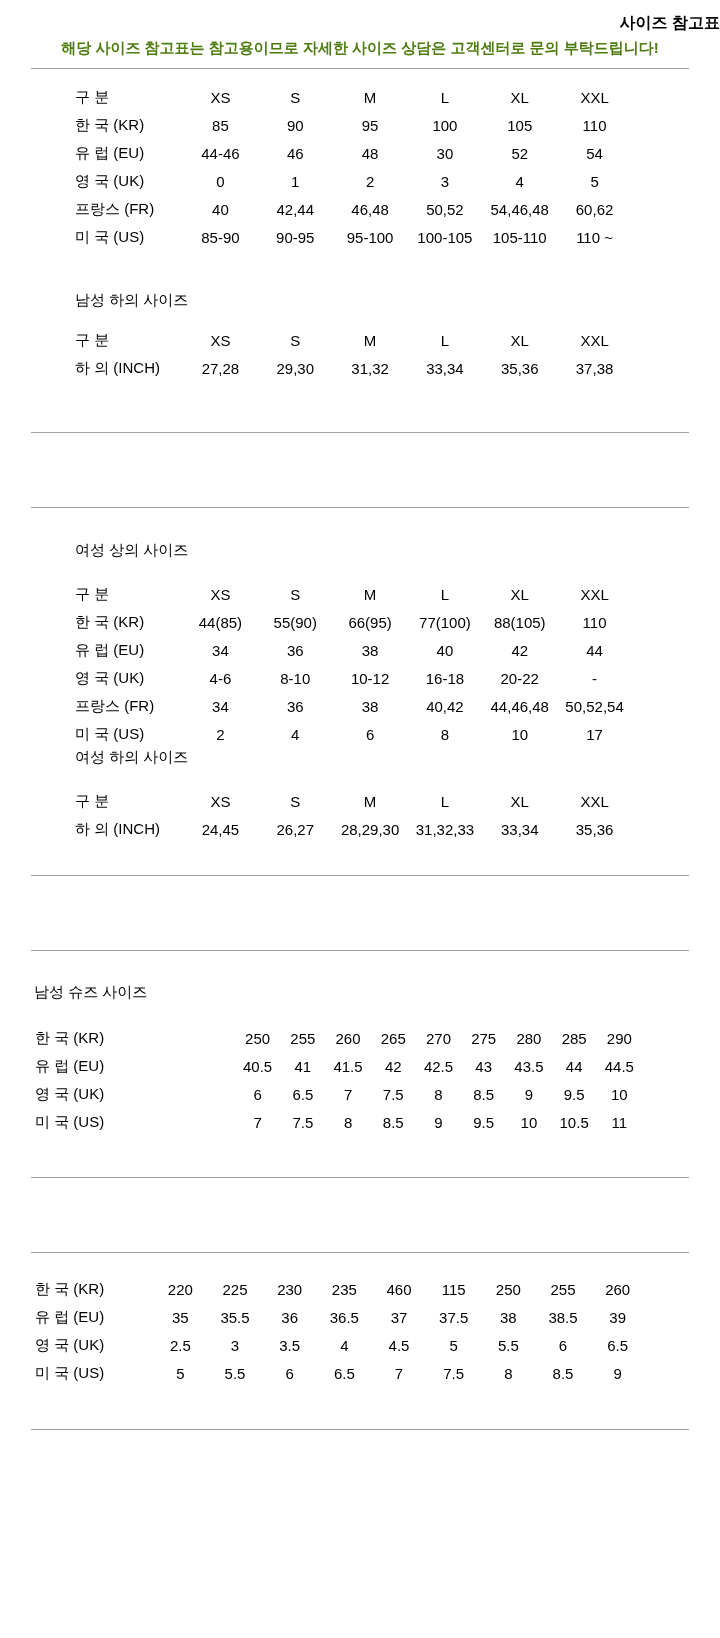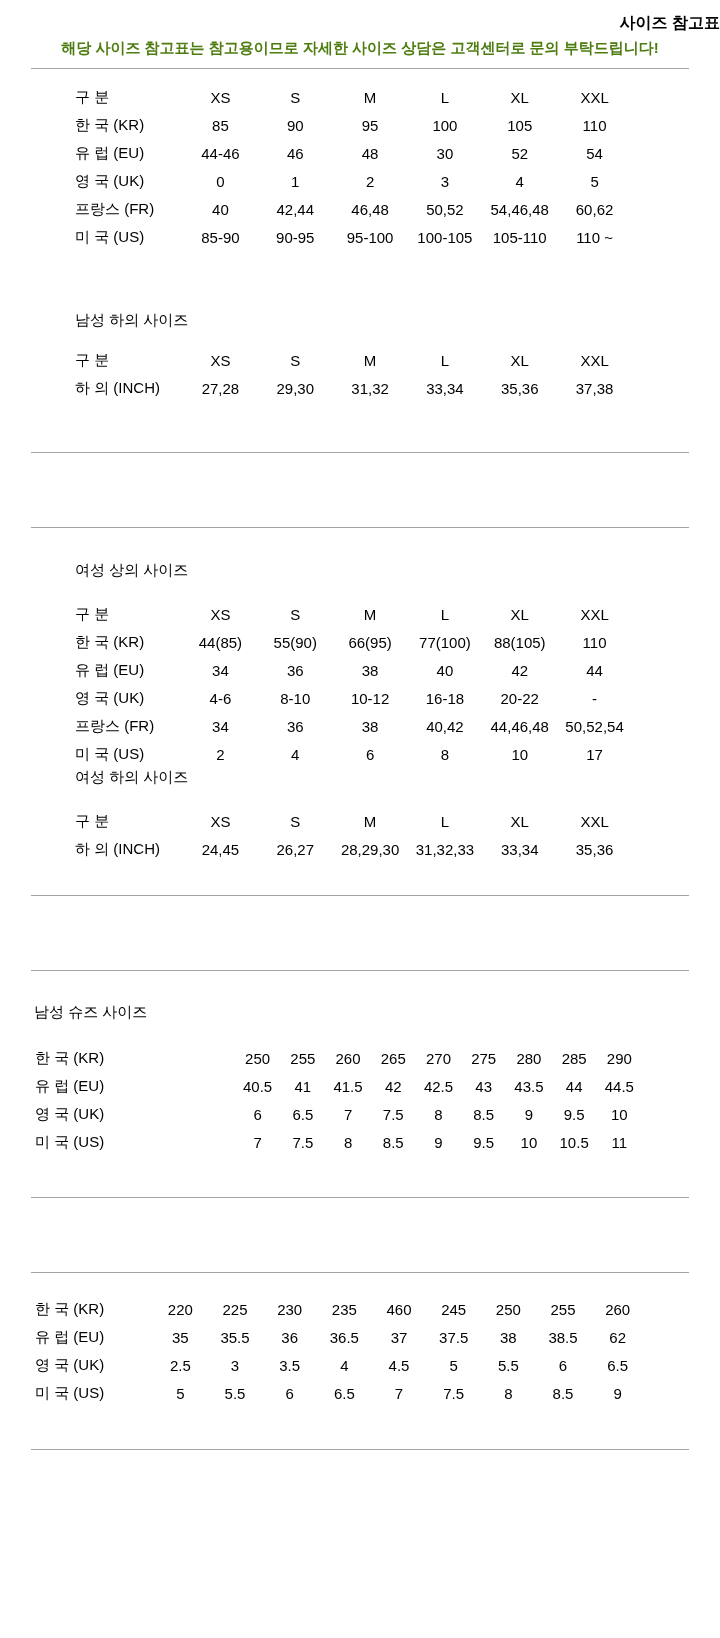--- a/index.html
+++ b/index.html
@@ -20,21 +20,21 @@
   .v{display:flex}
   .c{flex:1;text-align:center;white-space:nowrap}
   .clothing .l{width:88px;margin-left:75px}
   .clothing .v{width:449px;margin-left:20px}
   .shoes .l{width:95px;margin-left:35px}
   .mshoes .v{width:407px;margin-left:105px}
   .wshoes .v{width:492px;margin-left:23px}
   .mt11{margin-top:11px}.mt14{margin-top:14px}.mt17{margin-top:17px}
   .mt21{margin-top:21px}.mt22{margin-top:22px}.mt23{margin-top:23px}
   .mt31{margin-top:31px}.mt32{margin-top:32px}.mt33{margin-top:33px}
-  .mt34{margin-top:34px}.mt40{margin-top:60px}.mt41{margin-top:41px}
+  .mt34{margin-top:34px}.mt40{margin-top:40px}.mt41{margin-top:41px}
   .mt42{margin-top:42px}.mt46{}.mt50{margin-top:50px}
   .mt74{margin-top:74px}
 </style>
 </head>
 <body>
 
 <div class="page">
 
   <div class="title">사이즈 참고표</div>
   <div class="notice">해당 사이즈 참고표는 참고용이므로 자세한 사이즈 상담은 고객센터로 문의 부탁드립니다!</div>
@@ -313,38 +313,38 @@
   <section class="shoes wshoes">
     <div class="tbl mt22">
       <div class="r">
         <span class="l">한 국 (KR)</span>
         <span class="v">
             <span class="c">220</span>
             <span class="c">225</span>
             <span class="c">230</span>
             <span class="c">235</span>
             <span class="c">460</span>
-            <span class="c">245</span>
+            <span class="c">115</span>
             <span class="c">250</span>
             <span class="c">255</span>
             <span class="c">260</span>
           </span>
       </div>
       <div class="r">
         <span class="l">유 럽 (EU)</span>
         <span class="v">
             <span class="c">35</span>
             <span class="c">35.5</span>
             <span class="c">36</span>
             <span class="c">36.5</span>
             <span class="c">37</span>
             <span class="c">37.5</span>
             <span class="c">38</span>
             <span class="c">38.5</span>
-            <span class="c">62</span>
+            <span class="c">39</span>
           </span>
       </div>
       <div class="r">
         <span class="l">영 국 (UK)</span>
         <span class="v">
             <span class="c">2.5</span>
             <span class="c">3</span>
             <span class="c">3.5</span>
             <span class="c">4</span>
             <span class="c">4.5</span>

